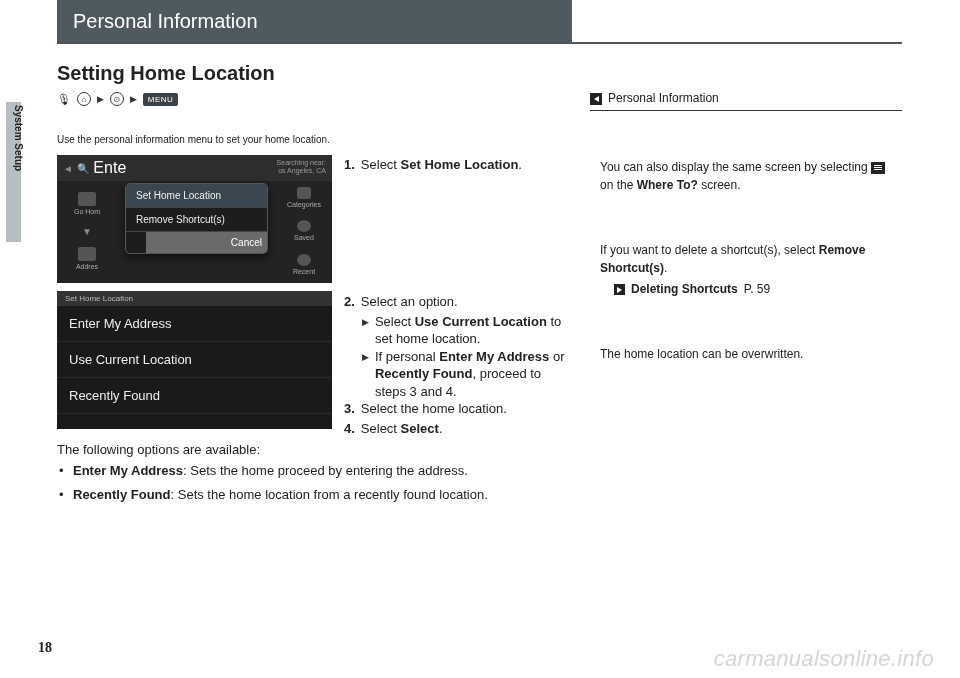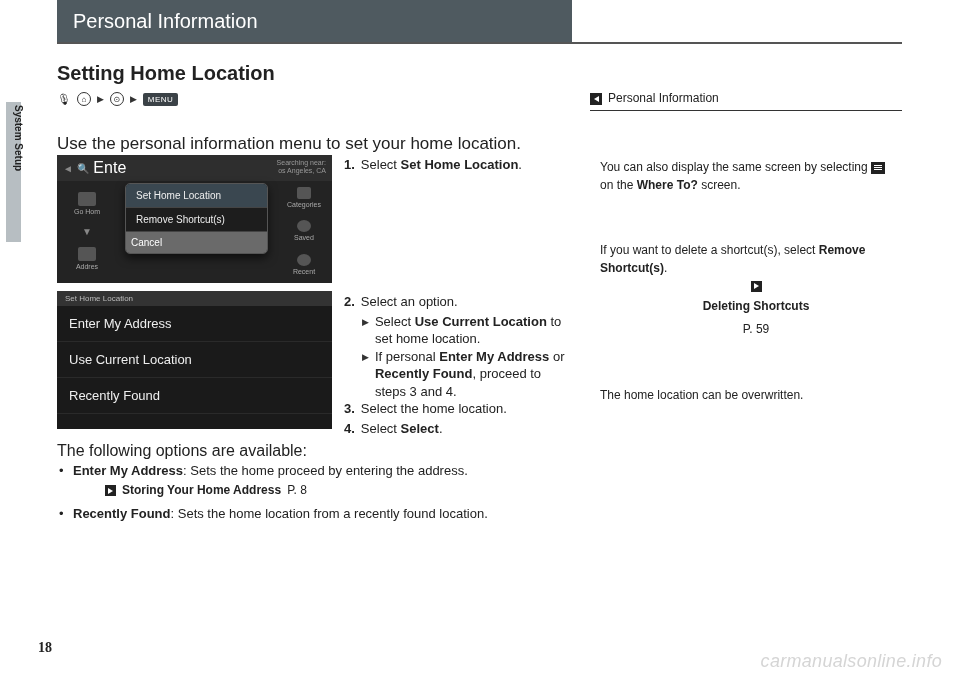--- a/index.html
+++ b/index.html
@@ -65,21 +65,21 @@
     font-size: 8px;
   }
   .crumb .tri { font-size: 9px; color: #333; }
   .crumb .menu-btn {
     background: #3b4247; color: #fff; font-size: 8px;
     padding: 2px 5px; border-radius: 2px; letter-spacing: 0.5px;
   }
   .intro {
     position: absolute;
     top: 134px; left: 57px;
-    font-size: 17px;
+    font-size: 10px;
   }
   
   .shot1 {
     position: absolute;
     top: 155px; left: 57px;
     width: 275px; height: 128px;
     background: #232323;
     color: #ddd;
     font-size: 10px;
   }
@@ -94,21 +94,21 @@
   .shot1-left .arrow { display:flex; align-items:center; justify-content:center; color:#888;}
   .shot1-center { flex:1; position:relative; padding:6px;}
   .shot1-popup {
     position:absolute; top:2px; left:8px; right:8px;
     background:rgba(30,30,30,0.95); border:1px solid #555; border-radius:5px;
     box-shadow:0 4px 10px rgba(0,0,0,0.6);
     overflow:hidden;
   }
   .shot1-popup .opt { padding:6px 10px; font-size:10px; color:#eee; border-bottom:1px solid #444;}
   .shot1-popup .opt.sel { background:#3a4750;}
-  .shot1-popup .cancel { background:#6a6a6a; color:#fff; text-align:left; padding:5px; font-size:10px;}
+  .shot1-popup .cancel { background:#6a6a6a; color:#fff; text-align:right; padding:5px; font-size:10px;margin-left:20px;}
   .shot1-right { width:56px; display:flex; flex-direction:column;}
   .shot1-right .cat { flex:1; display:flex; flex-direction:column; align-items:center; justify-content:center; font-size:7px; color:#aaa; gap:2px;}
   .shot1-right .cat .ci { width:14px; height:12px; background:#555; border-radius:2px;}
   
   .steps-a {
     position: absolute;
     top: 157px; left: 344px; width: 220px;
     font-size: 13px;
   }
   .steps-a .step { display:flex; gap:6px; }
@@ -126,45 +126,45 @@
   .steps-b {
     position: absolute;
     top: 293px; left: 344px; width: 225px;
     font-size: 13px; line-height:1.35;
   }
   .steps-b .step { display:flex; gap:6px; margin-bottom:2px;}
   .steps-b .sub { padding-left: 18px; display:flex; gap:6px; }
   .steps-b .tri { font-size:9px; color:#333; margin-top:3px;}
   .steps-b .num { font-weight:700;}
   .options-intro {
-    position:absolute; top:442px; left:57px; font-size:16px;
+    position:absolute; top:442px; left:57px; font-size:13px;
   }
   .bullets {
     position:absolute; top:462px; left:57px; width:505px; font-size:13px;
   }
   .bullets li { list-style:none; position:relative; padding-left:16px; margin-bottom:6px; line-height:1.4;}
   .bullets li::before { content:"•"; position:absolute; left:2px; top:0;}
   .bullets .xref { padding-left:32px; font-size:12px; margin-top:2px; display:flex; gap:6px; align-items:center;}
   .xref-ico { width:11px; height:11px; background:#222; display:inline-flex; align-items:center; justify-content:center;}
   .xref-ico::after { content:""; border-left:5px solid #fff; border-top:3px solid transparent; border-bottom:3px solid transparent;}
   .pgnum { position:absolute; left:38px; bottom:22px; font-size:14px; font-weight:700;font-family:Liberation Serif, serif;}
-  .watermark { position:absolute; right:18px; bottom:6px; font-size:18px; color:#d5d5d5; font-style:italic; font-weight:300; letter-spacing:0.3px;}
+  .watermark { position:absolute; right:26px; bottom:6px; font-size:22px; color:#d5d5d5; font-style:italic; font-weight:300; letter-spacing:0.3px;}
   
   .side-col {
     position:absolute; top:90px; left:590px; width:312px;
     font-size:12px; line-height:1.45;
   }
   .side-head { display:flex; align-items:center; gap:6px; border-bottom:1px solid #333; padding-bottom:3px; margin-bottom:6px;}
   .side-head-ico { width:12px; height:12px; background:#222; display:inline-flex; align-items:center; justify-content:center;}
   .side-head-ico::after { content:""; border-right:5px solid #fff; border-top:3px solid transparent; border-bottom:3px solid transparent;}
   .side-body { padding-left:10px; padding-right:4px;}
   .side-body p { margin-bottom:10px;margin-top:48px;}
   .menu-ico { display:inline-flex; width:14px; height:12px; background:#222; vertical-align:middle; position:relative;}
   .menu-ico::before { content:""; position:absolute; left:3px; right:3px; top:3px; height:1px; background:#fff; box-shadow:0 2px 0 #fff, 0 4px 0 #fff;}
-  .side-xref { padding-left:14px; display:flex; gap:6px; align-items:center; font-size:12px; margin-top:-6px; margin-bottom:10px;flex-direction:column;}
+  .side-xref { padding-left:14px; display:flex; gap:6px; align-items:center; font-size:12px; margin-top:-6px; margin-bottom:10px;}
   b { font-weight:700; }
 </style>
 </head>
 <body>
 
 <div class="header-bar">
   <span>Personal Information</span>
 </div>
 <div class="header-rule"></div>
 
@@ -272,25 +272,20 @@
     <span>
       <span>Select </span><b>Select</b><span>.</span>
     </span>
   </div>
 </div>
 
 <div class="options-intro">The following options are available:</div>
 <ul class="bullets">
   <li>
     <b>Enter My Address</b><span>: Sets the home proceed by entering the address.</span>
-    <div class="xref">
-      <span class="xref-ico"></span>
-      <b>Storing Your Home Address</b>
-        <span> P. 8</span>
-    </div>
   </li>
   <li>
     <b>Recently Found</b><span>: Sets the home location from a recently found location.</span>
   </li>
 </ul>
 
 <div class="side-col">
   <div class="side-head">
     <span class="side-head-ico"></span>
     <span>Personal Information</span>

